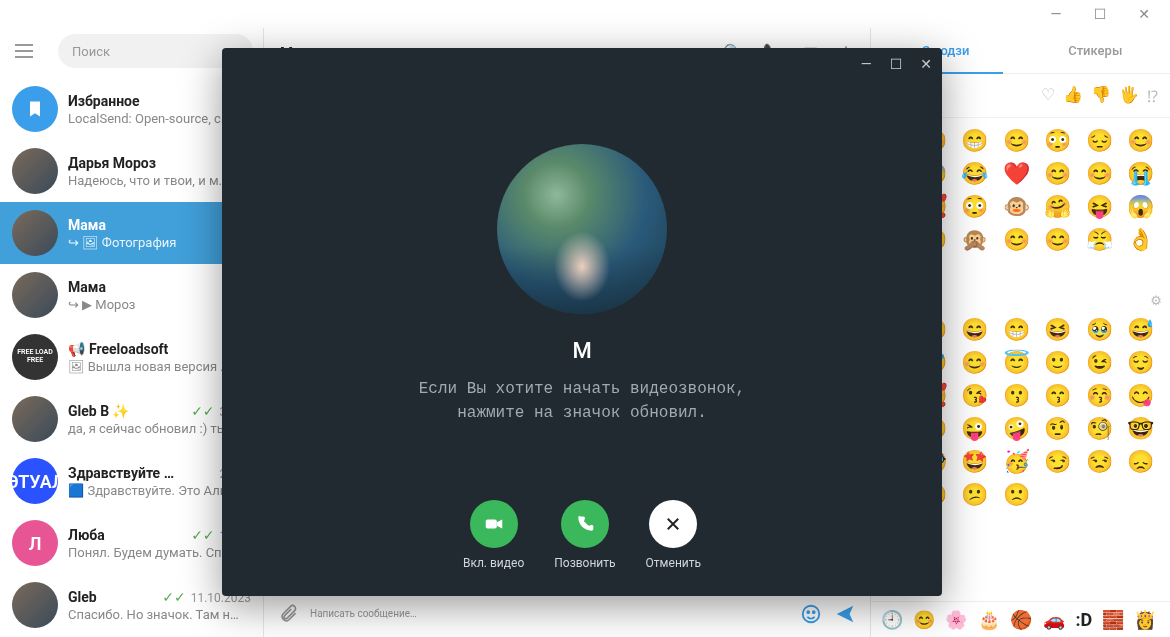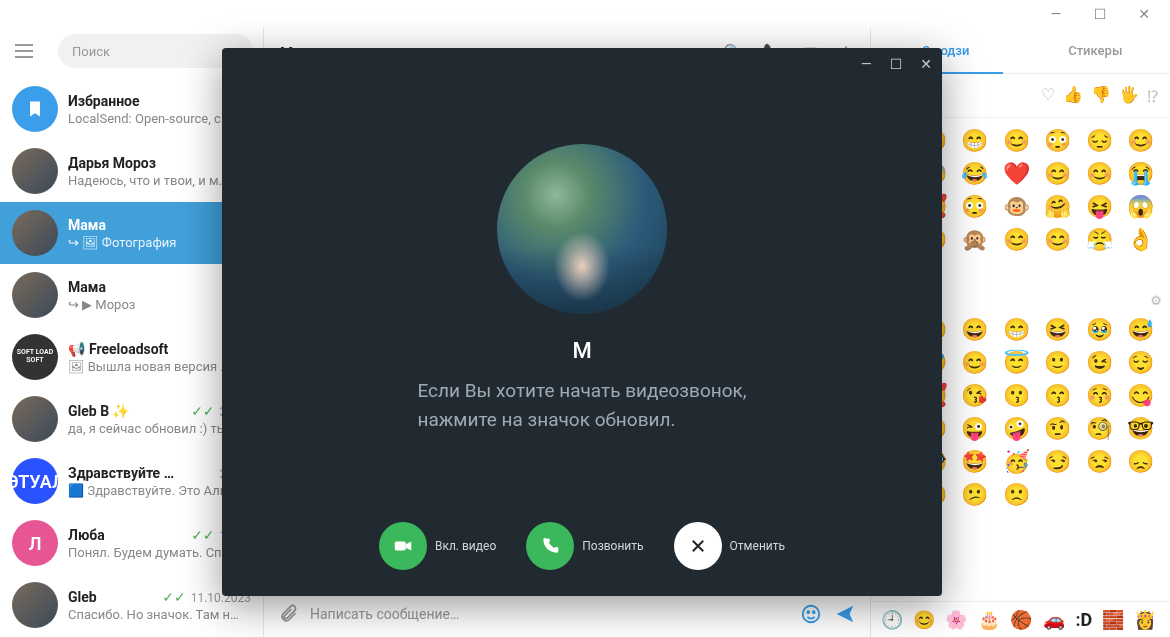--- a/index.html
+++ b/index.html
@@ -32,21 +32,21 @@
   .checks { color: #4fae4e; font-size: 14px; margin-right: 2px; }
   .chat.active .checks { color: #cceeff; }
   .center { width: 606px; position: relative; display: flex; flex-direction: column; }
   .chead { height: 50px; display: flex; align-items: center; justify-content: space-between; padding: 0 16px; border-bottom: 1px solid #eee; }
   .ctitle { font-weight: 600; font-size: 15px; }
   .cicons { display: flex; gap: 20px; color: #888; font-size: 16px; }
   .cbody { flex: 1; background: #fff; }
   .inputbar { height: 48px; border-top: 1px solid #e6e6e6; display: flex; align-items: center; padding: 0 14px; gap: 12px; position: relative; }
   .inputbar::before { content:""; position:absolute; top:-2px; left:0; right:0; height:2px; background: linear-gradient(90deg,#a66bff,#7a5cff,#a66bff); }
   .clip { color: #999; font-size: 20px; }
-  .msginput { flex: 1; font-size: 14px; color: #999; }
+  .msginput { flex: 1; font-size: 10px; color: #999; }
   .smile { color: #3a9eea; font-size: 20px; }
   .send { color: #3a9eea; font-size: 20px; }
   .right { width: 300px; border-left: 1px solid #e6e6e6; display: flex; flex-direction: column; }
   .etabs { display: flex; height: 46px; border-bottom: 1px solid #eee; }
   .etab { flex: 1; display: flex; align-items: center; justify-content: center; font-size: 13px; color: #999; font-weight: 500; position: relative; }
   .etab.active { color: #3a9eea; }
   .etab.active::after { content:""; position:absolute; bottom:-1px; left:18px; right:18px; height:2px; background:#3a9eea; }
   .esearch { height: 44px; display: flex; align-items: center; padding: 0 12px; gap: 8px; border-bottom: 1px solid #f0f0f0; }
   .esearch .stxt { flex:1; color:#999; font-size:13px; }
   .ereact { display:flex; gap:8px; color:#bbb; font-size:16px; }
@@ -57,23 +57,23 @@
   .ebar { height: 36px; border-top: 1px solid #eee; display:flex; align-items:center; gap:10px; padding: 0 10px; font-size:18px; }
   
   .call { position: absolute; left: 222px; top: 48px; width: 720px; height: 548px; background: #222a31; border-radius: 4px; color: #fff; display: flex; flex-direction: column; align-items: center; z-index: 50; box-shadow: 0 10px 40px rgba(0,0,0,.4); }
   .callbar { position: absolute; top: 8px; right: 10px; display: flex; gap: 18px; color: #ccc; font-size: 14px; }
   .callav { width: 170px; height: 170px; border-radius: 50%; margin-top: 96px; background: radial-gradient(circle at 35% 30%, #8fb89a 0%, #5a8a6a 20%, #2a5a7a 55%, #1a3a4a 100%); position: relative; overflow: hidden; }
   .callav::after { content:""; position:absolute; inset:0; background:
      radial-gradient(ellipse 40px 50px at 50% 72%, rgba(255,220,200,.9) 0%, transparent 70%),
      linear-gradient(0deg, rgba(20,40,55,.6) 0%, transparent 40%);
   }
   .callname { font-size: 22px; margin-top: 24px; font-weight: 500; }
-  .callhint { margin-top: 14px; color: #9eaab4; font-size: 19px; text-align: left; line-height: 1.5; }
+  .callhint { margin-top: 14px; color: #9eaab4; font-size: 16px; text-align: center; line-height: 1.5; font-family: Liberation Mono, monospace; }
   .callbtns { margin-top: auto; margin-bottom: 26px; display: flex; gap: 30px; }
-  .cbtn { display: flex; align-items: center; gap: 8px; justify-content: center; }
+  .cbtn { display: flex; flex-direction: column; align-items: center; gap: 8px; justify-content: center; }
   .ccircle { width: 48px; height: 48px; border-radius: 50%; display: flex; align-items: center; justify-content: center; font-size: 20px; color: #fff; }
   .cc-green { background: #3cb85c; }
   .cc-white { background: #fff; color: #222; }
   .clabel { font-size: 12px; color: #cfd6dc; }
   svg { display:block; }
 </style>
 </head>
 <body>
 
 <div class="titlebar">
@@ -132,21 +132,21 @@
           <div class="avatar avl-te" style="background: linear-gradient(135deg, rgb(122, 106, 90), rgb(58, 74, 90));"></div>
           <div class="chatbody">
             <div class="chattop">
               <div class="chatname">Мама</div>
               <div class="chattime"></div>
             </div>
             <div class="chatmsg">↪ ▶ Мороз</div>
           </div>
         </div>
         <div class="chat">
-          <div class="avatar avl-dark">SOFT LOAD SOFT</div>
+          <div class="avatar avl-dark">FREE LOAD FREE</div>
           <div class="chatbody">
             <div class="chattop">
               <div class="chatname">📢 Freeloadsoft</div>
               <div class="chattime"></div>
             </div>
             <div class="chatmsg">🖼 Вышла новая версия …</div>
           </div>
         </div>
         <div class="chat">
           <div class="avatar avl-photo" style="background: linear-gradient(135deg, rgb(122, 106, 90), rgb(58, 74, 90));"></div>

